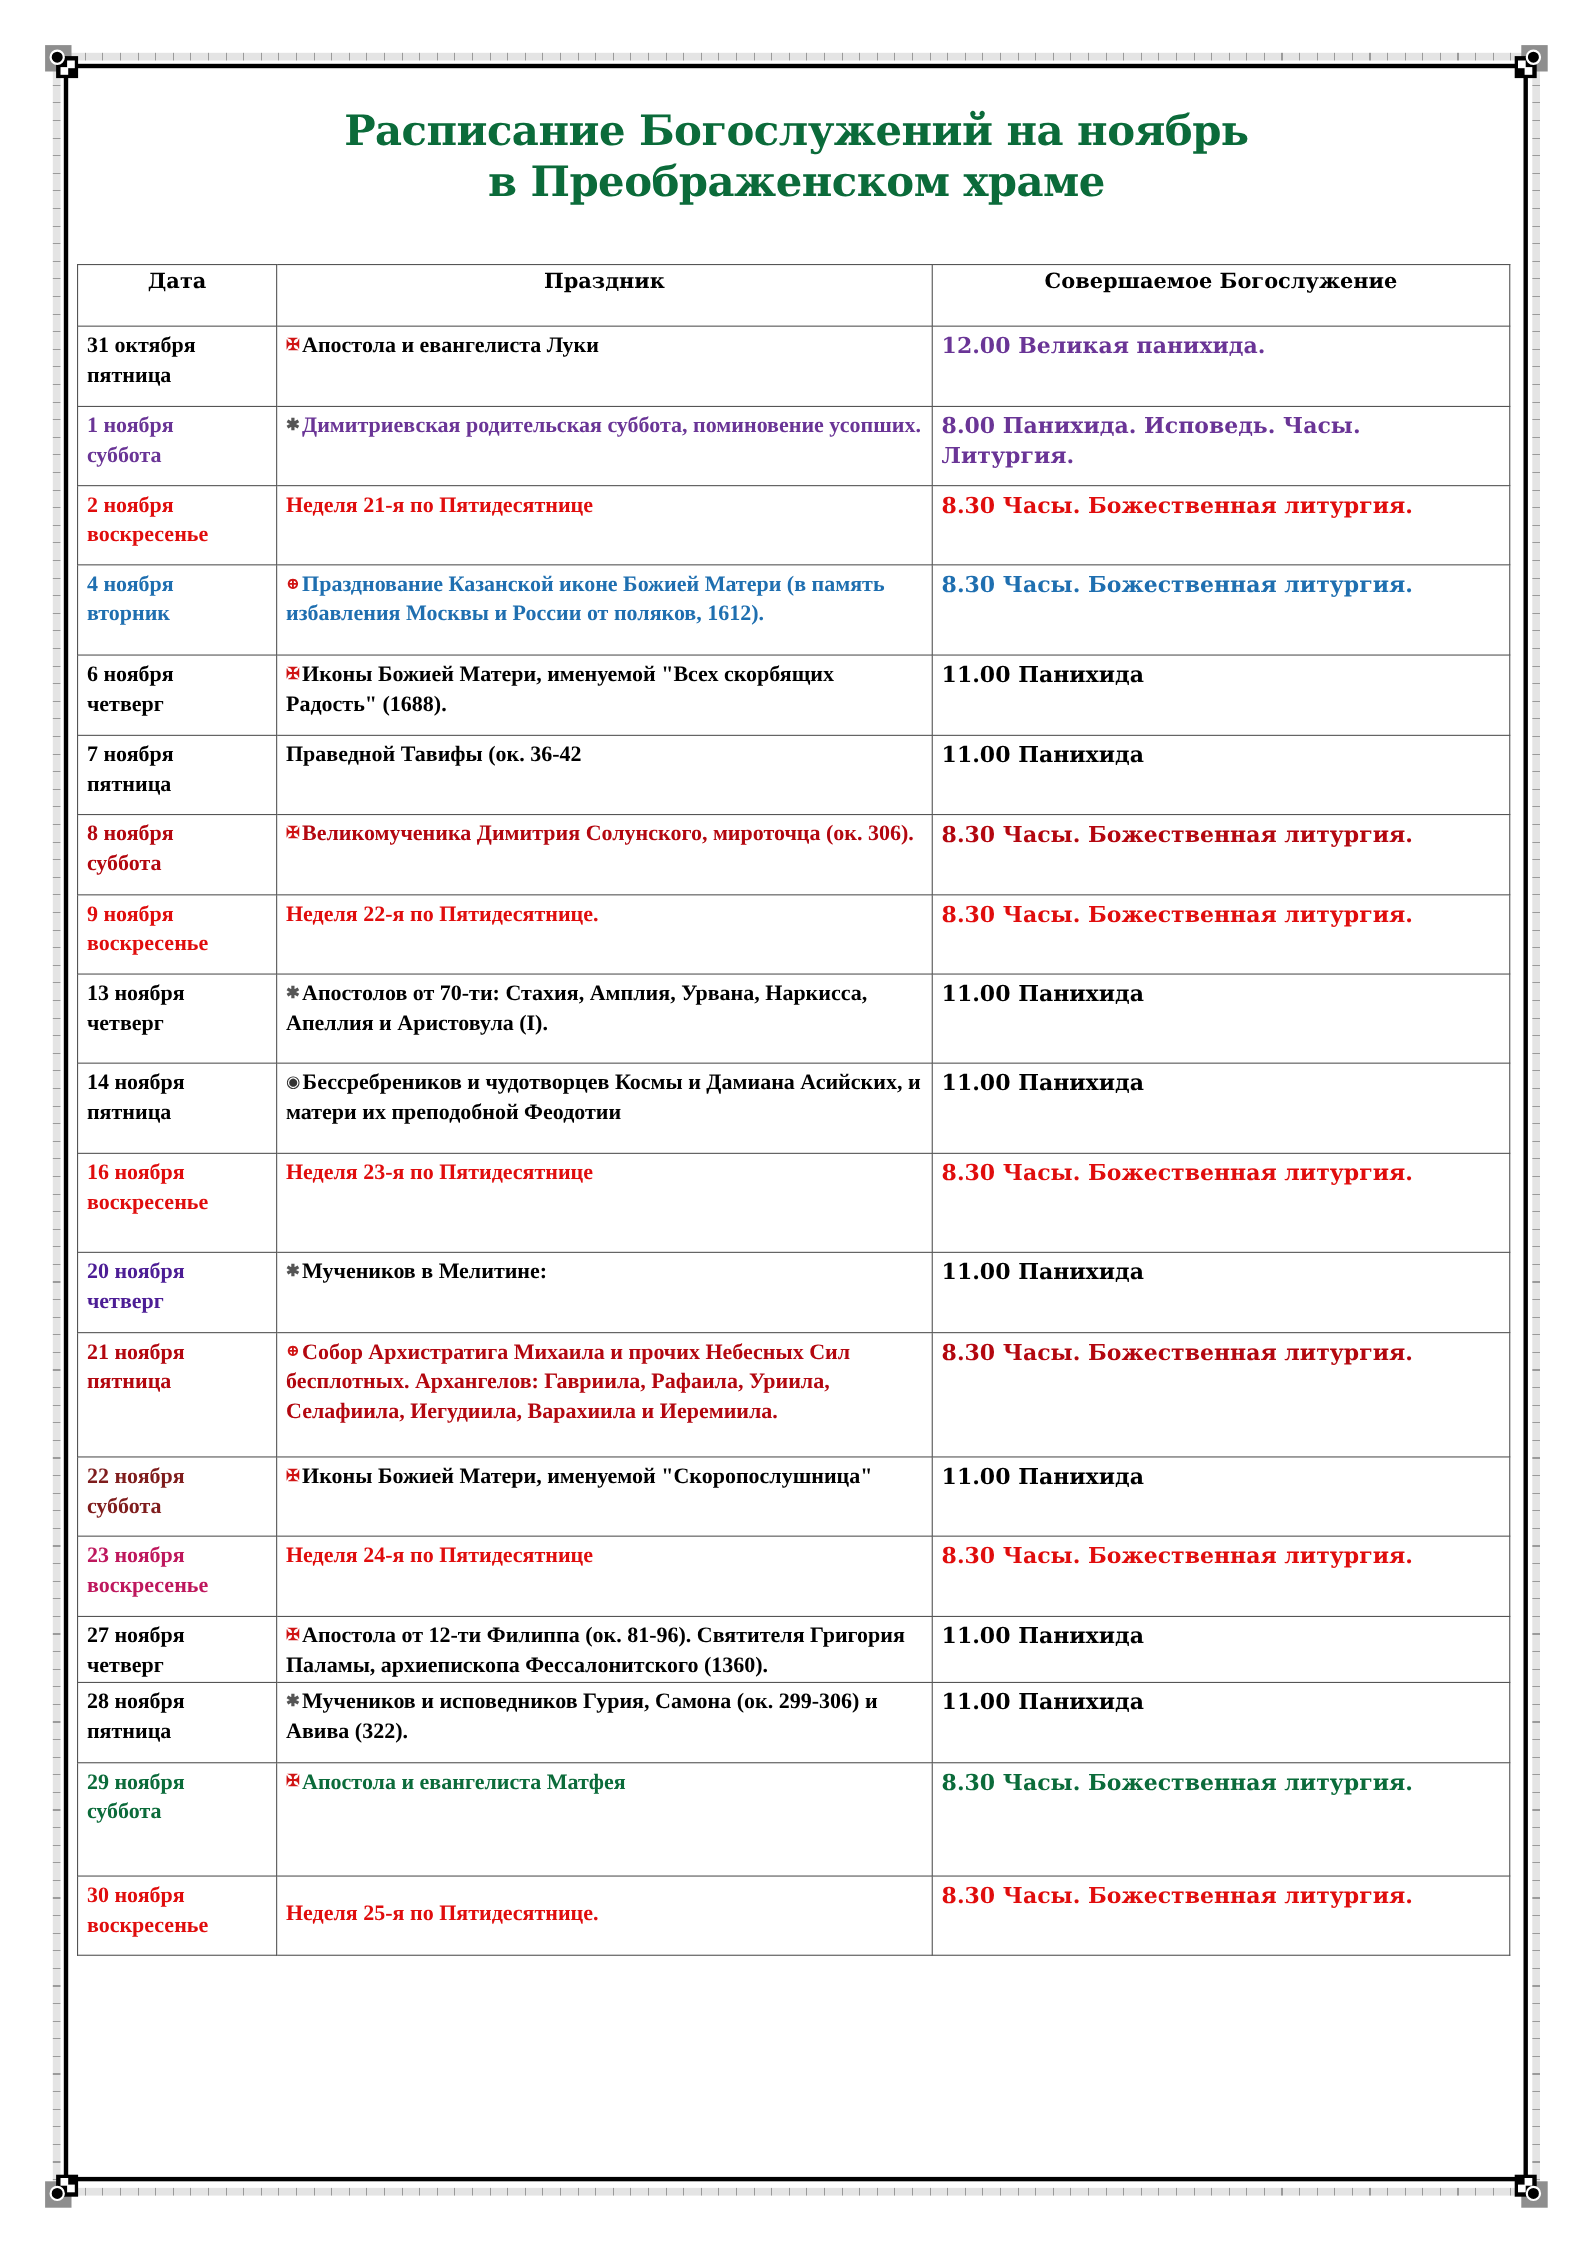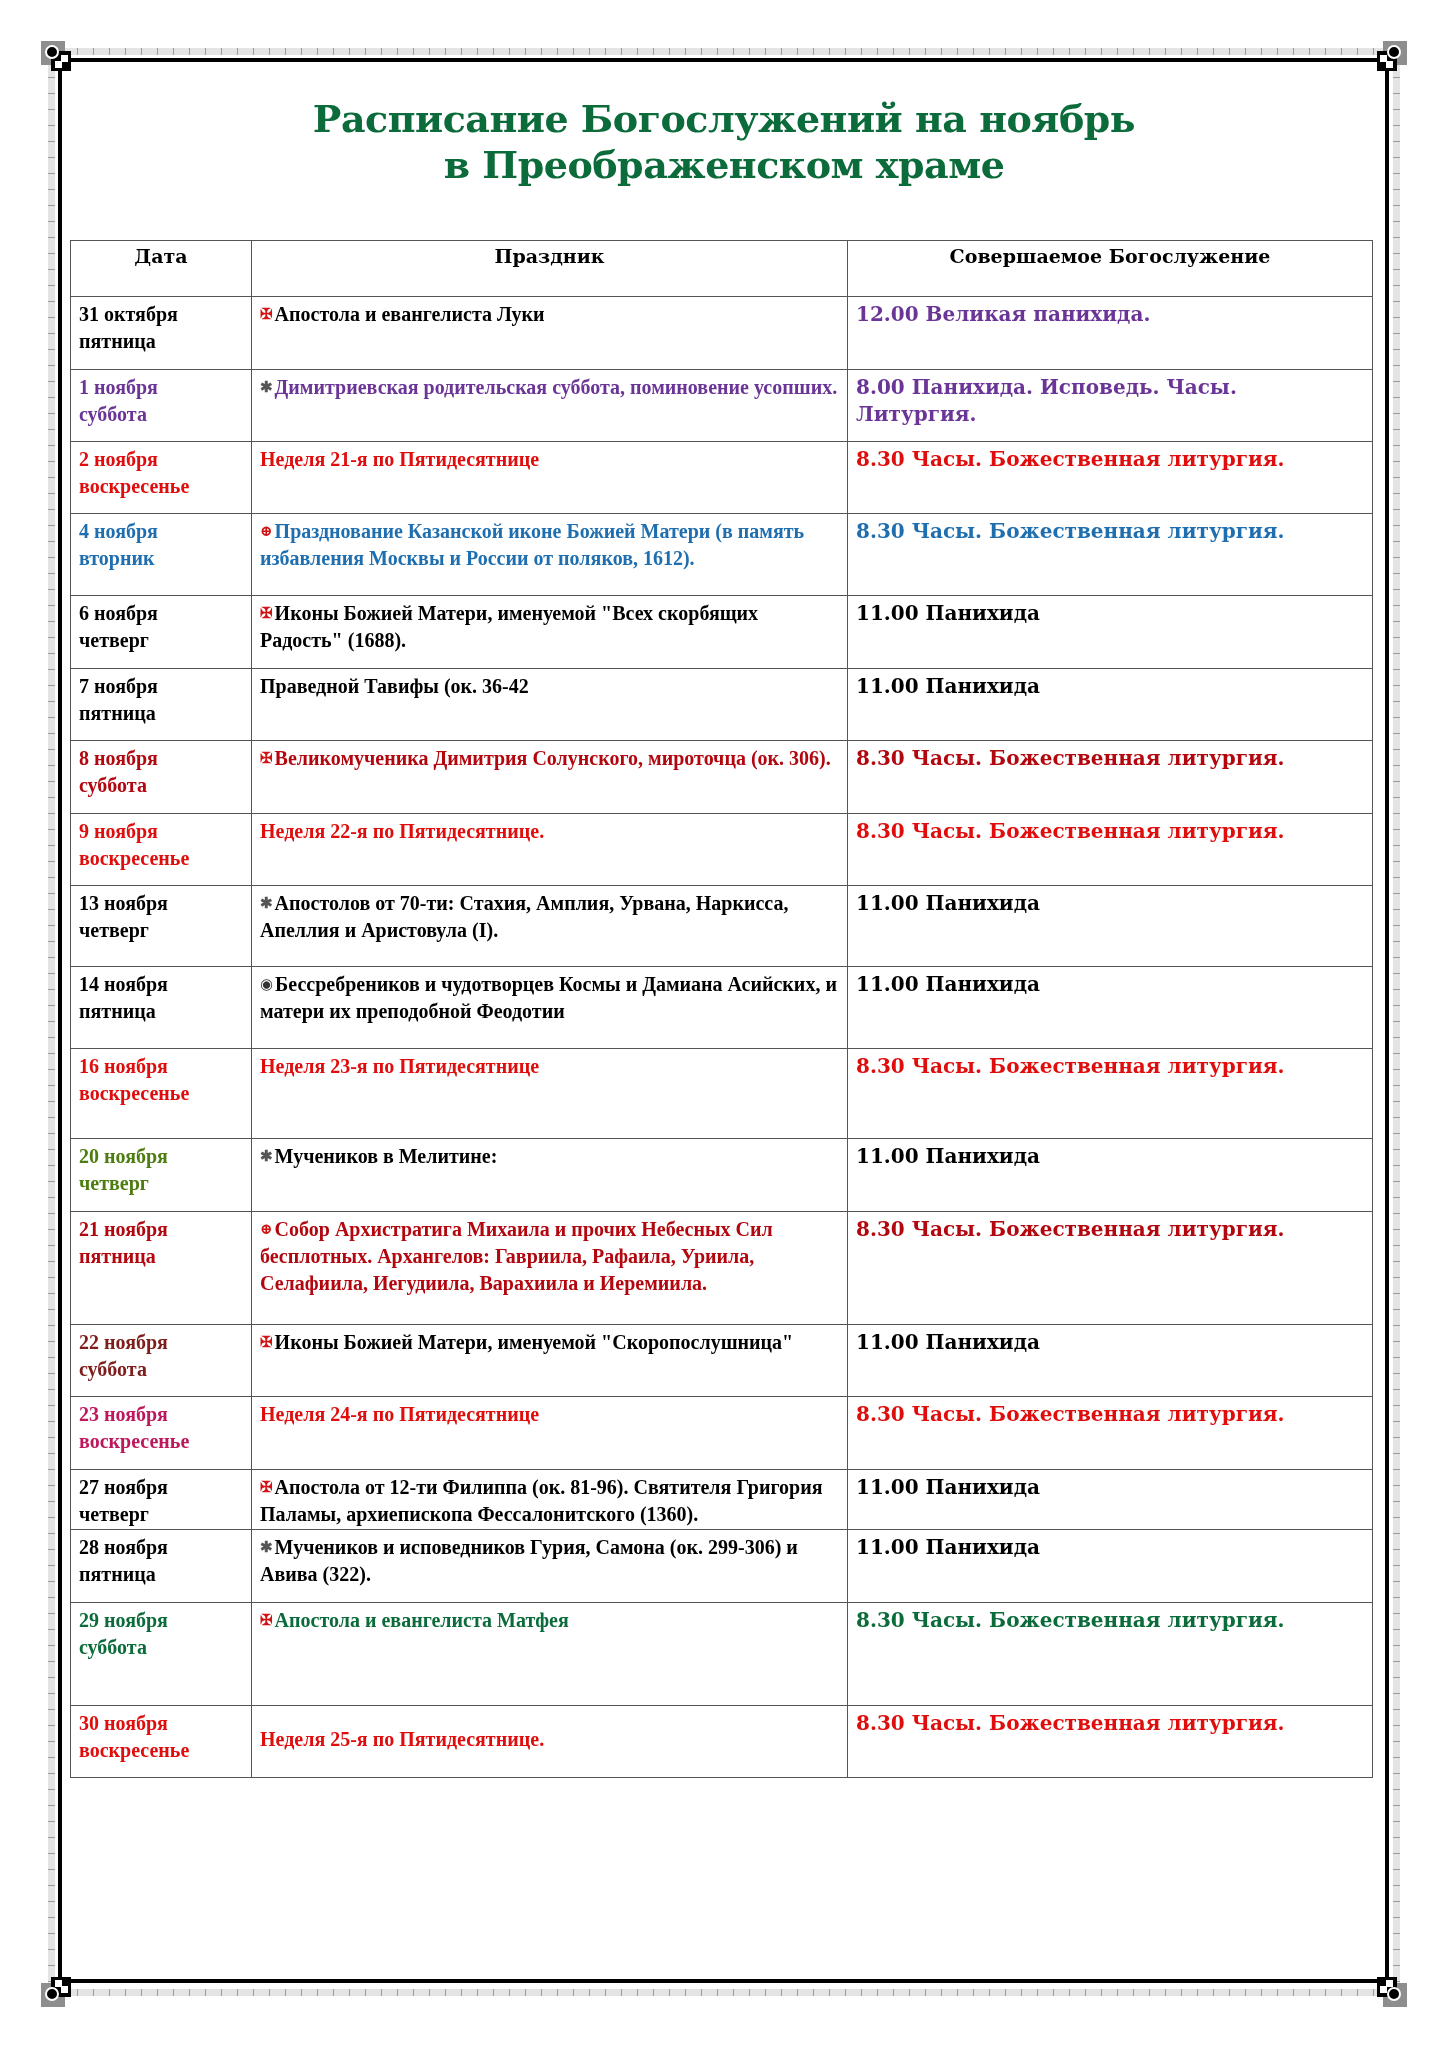--- a/index.html
+++ b/index.html
@@ -202,21 +202,21 @@
       </tr>
       <tr style="height: 90px;">
         <td class="date" style="color: rgb(224, 13, 13);">
           <div>16 ноября</div>
           <div>воскресенье</div>
         </td>
         <td class="feast" style="color: rgb(224, 13, 13);"><span>Неделя 23-я по Пятидесятнице</span></td>
         <td class="service" style="color: rgb(224, 13, 13);"><span>8.30 Часы. Божественная литургия.</span></td>
       </tr>
       <tr style="height: 73px;">
-        <td class="date" style="color: #4d7c0f;">
+        <td class="date" style="color: #4c1d95;">
           <div>20 ноября</div>
           <div>четверг</div>
         </td>
         <td class="feast" style="color: rgb(0, 0, 0);"><span class="sym grey">✱</span><span>Мучеников в Мелитине:</span></td>
         <td class="service" style="color: rgb(0, 0, 0);"><span>11.00 Панихида</span></td>
       </tr>
       <tr style="height: 113px;">
         <td class="date" style="color: rgb(179, 7, 15);">
           <div>21 ноября</div>
           <div>пятница</div>

